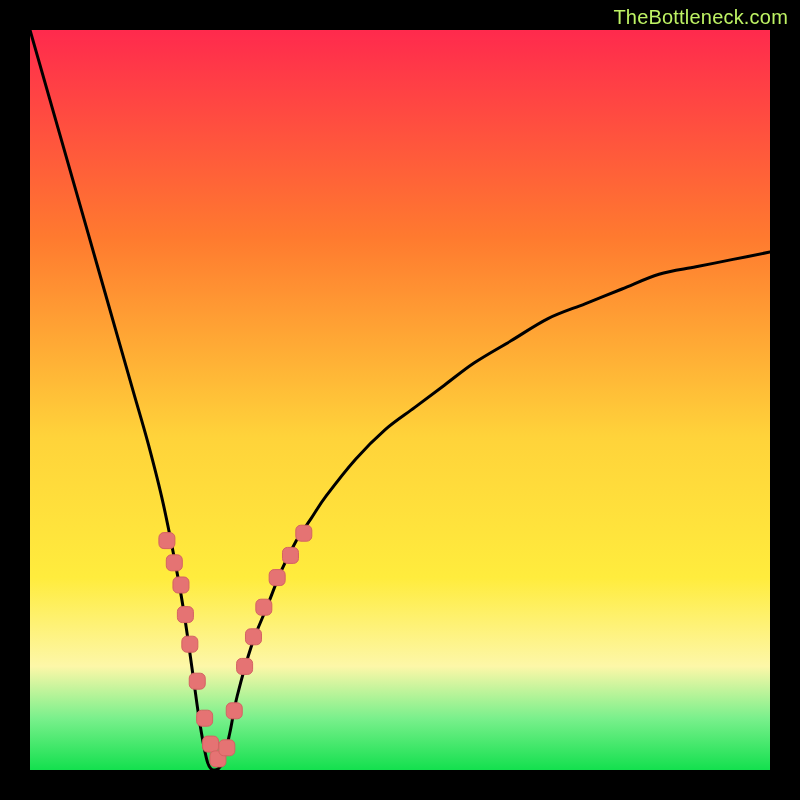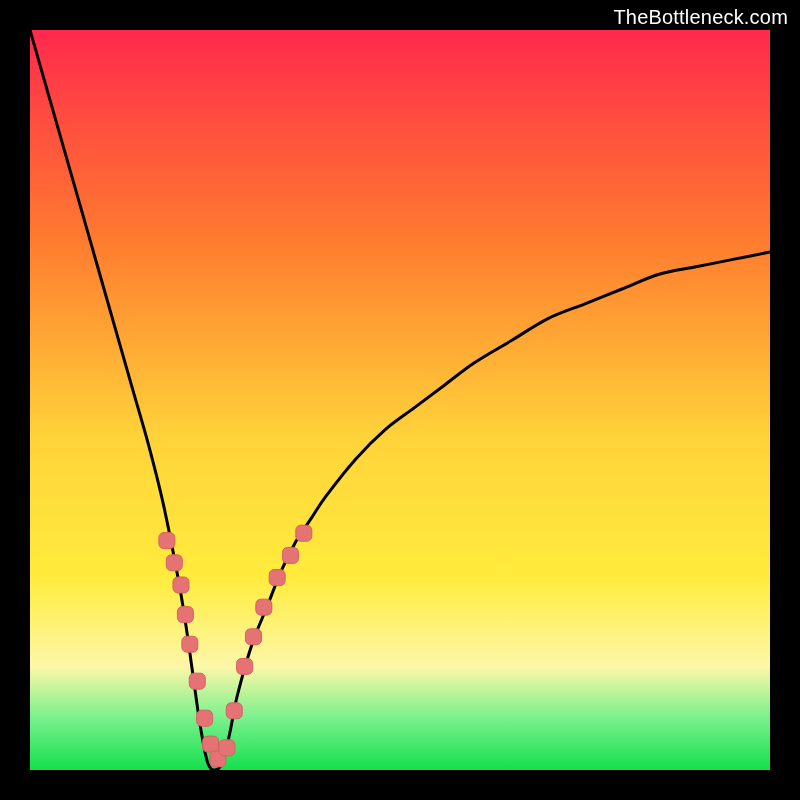--- a/index.html
+++ b/index.html
@@ -20,21 +20,21 @@
     background: #000;
   }
   .plot {
     position: absolute;
     inset: 0;
   }
   .watermark {
     position: absolute;
     top: 6px;
     right: 12px;
-    color: #ffffff;
+    color: #bef264;
     font-size: 20px;
     font-weight: 500;
     letter-spacing: 0.2px;
     user-select: none;
   }
   svg { display: block; }
 </style>
 </head>
 <body>
 

